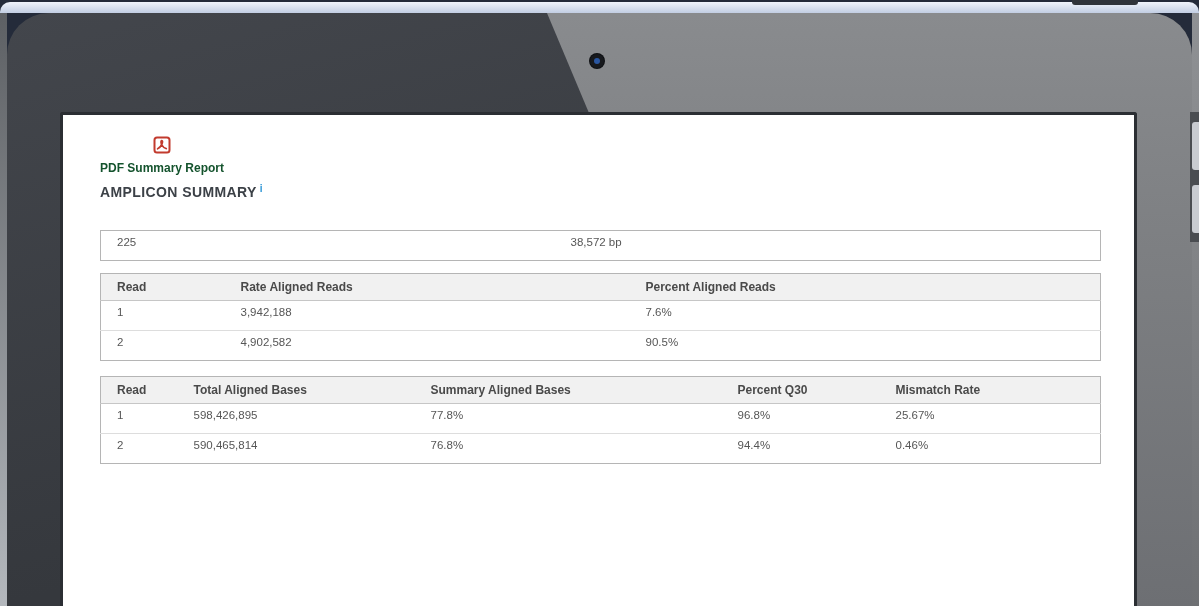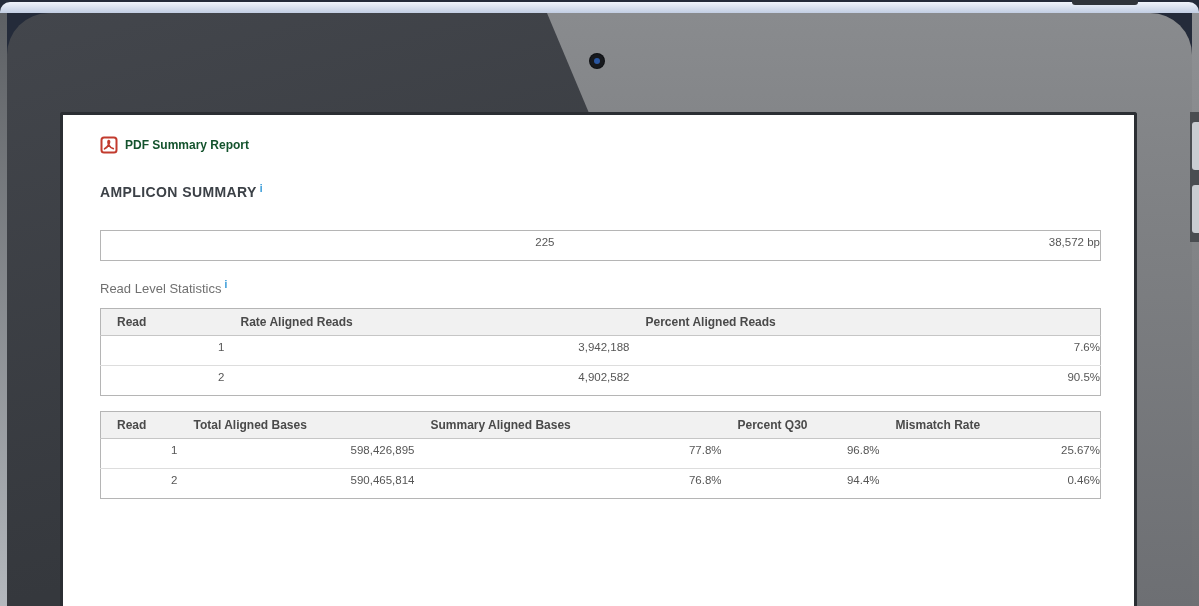--- a/index.html
+++ b/index.html
@@ -33,41 +33,41 @@
     border-radius:50%; background:#17191d; box-shadow:0 0 0 1px #0e1013; }
   .camera-lens { position:absolute; left:4px; top:4px; width:6px; height:6px;
     border-radius:50%; background:#2a56a0; }
 
   
   .screen { position:absolute; left:60px; top:112px; width:1077px; height:500px;
     background:#ffffff; border:3px solid #2b2e33; border-bottom:none; border-radius:3px 3px 0 0; }
   .page { padding:21px 34px 0 37px; }
 
   .pdf-link { display:flex; align-items:center; gap:7px; width:fit-content;
-    color:#14532d; font-size:12px; font-weight:bold; text-decoration:none; cursor:pointer; height:18px; }
+    color:#14532d; font-size:12px; font-weight:bold; text-decoration:none; cursor:pointer; height:18px;flex-direction:column; }
   .pdf-icon { flex:0 0 auto; display:block; }
 
   .main-heading { margin-top:31px; font-size:14px; font-weight:bold; color:#3c4147;
     letter-spacing:0.4px; height:15px; line-height:15px; }
   .info-sup { color:#2f96d6; font-size:10px; font-weight:bold; vertical-align:top;
     position:relative; top:-4px; margin-left:3px; cursor:pointer; }
 
   .section-label { font-size:13px; color:#707070; height:15px; line-height:15px; }
   .lbl-read { margin-top:20px; }
   .lbl-base { margin-top:33px; }
 
   table.tbl { border-collapse:collapse; table-layout:fixed; width:1000px; background:#fff;
     border:1px solid #b5b5b5; }
   .t1 { margin-top:30px; }
   .t2 { margin-top:12px; }
   .t3 { margin-top:15px; }
   table.tbl th { background:#f1f1f1; border-bottom:1px solid #c6c6c6;
     font-size:12px; font-weight:bold; color:#4a4a4a; text-align:left;
     height:27px; padding:0 0 0 16px; }
-  table.tbl td { font-size:11.5px; color:#565656; text-align:right;
+  table.tbl td { font-size:11.5px; color:#565656; text-align:left;
     height:30px; padding:0 0 8px 16px; }
   table.tbl tr + tr td { border-top:1px solid #dddddd; }
 
   .t1 .c1{width:454px;} .t1 .c2{width:546px;}
   .t2 .c1{width:124px;} .t2 .c2{width:405px;} .t2 .c3{width:471px;}
   .t3 .c1{width:77px;}  .t3 .c2{width:237px;} .t3 .c3{width:307px;}
   .t3 .c4{width:158px;} .t3 .c5{width:221px;}
 </style>
 </head>
 <body>
@@ -109,21 +109,20 @@
             <col class="c2">
           </colgroup>
         <tbody>
         <tr>
           <td>225</td>
           <td>38,572 bp</td>
         </tr>
       </tbody>
         </table>
 
-      <div class="section-label lbl-read"><span>Read Level Statistics</span><sup class="info-sup">i</sup></div>
 
       <table class="tbl t2">
         <colgroup>
             <col class="c1">
             <col class="c2">
             <col class="c3">
           </colgroup>
         <tbody>
             <tr>
           <th>Read</th>

